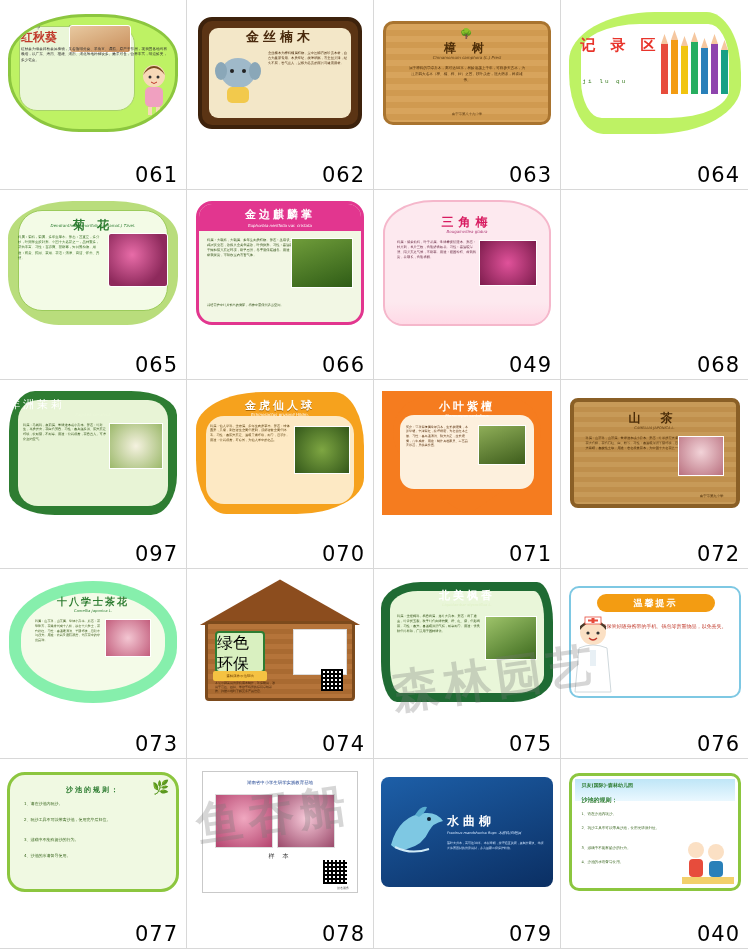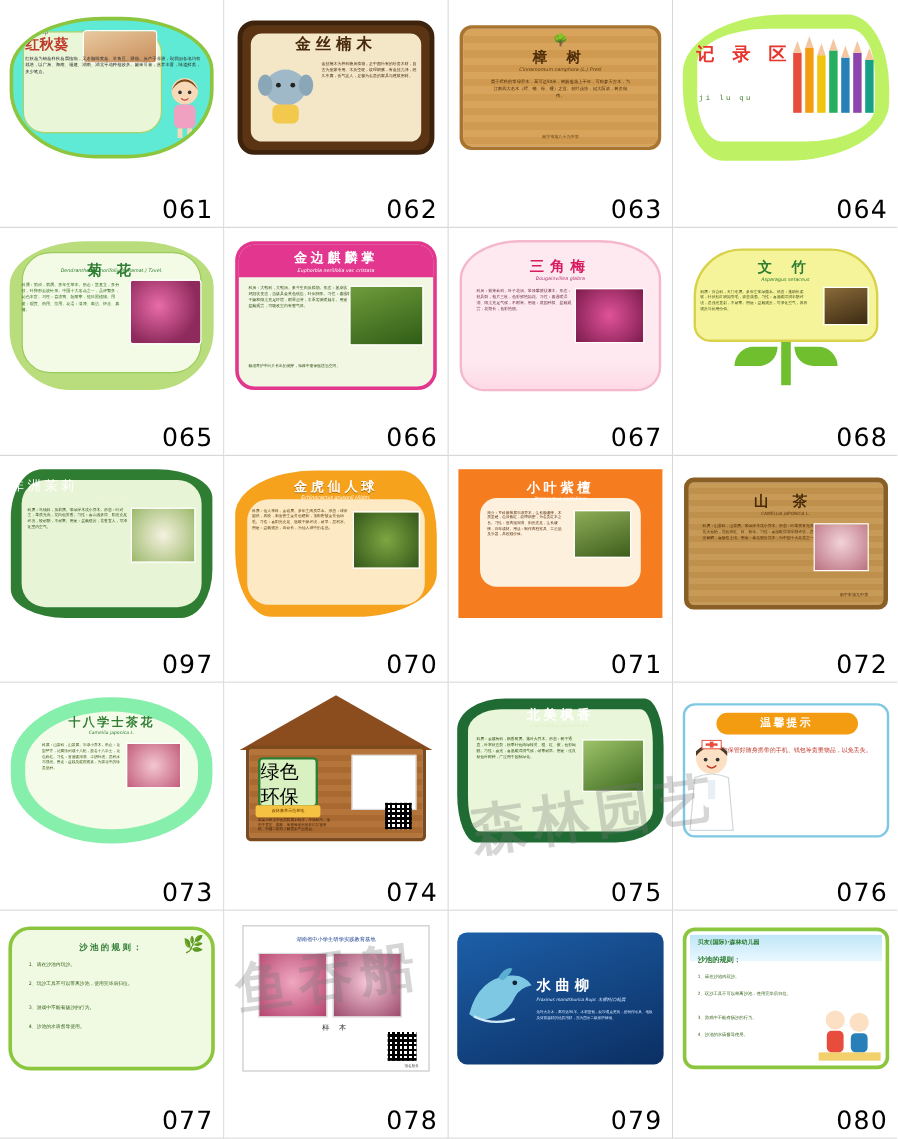--- a/index.html
+++ b/index.html
@@ -50,21 +50,21 @@
   }
   .body{
     font-size:3.6px;
     line-height:1.45;
     text-align:justify;
   }
 
   
   .s061{
     width:170px;height:118px;
-    background:#5eead4;
+    background:#bef264;
     border:3px solid #8cc63f;
     border-radius:46% 46% 42% 42%/38% 38% 48% 48%;
   }
   .s061 .inner{
     position:absolute;left:8px;top:9px;right:40px;bottom:18px;
     background:#eaf6d8;border-radius:18px;border:1px solid #a8d26a;
   }
   .s061 .tt{
     position:absolute;left:10px;top:12px;
     font-size:12px;font-weight:bold;color:#c0392b;
@@ -451,36 +451,24 @@
   <div class="cell">
     <div class="art">
       <div class="sign s067">
         <div class="grass"></div>
         <div class="tt">三角梅</div>
         <div class="lat">Bougainvillea glabra</div>
         <div class="txt">科属：紫茉莉科，叶子花属。常绿攀援状灌木。形态：枝具刺，苞片三枚，色彩鲜艳如花。习性：喜温暖湿润、阳光充足气候，不耐寒。用途：庭园种植、盆栽观赏，花期长，色彩艳丽。</div>
         <div class="pic"></div>
       </div>
     </div>
-    <div class="num">067</div>
-  </div>
-
-  <div class="cell">
-    <div class="art">
-      <div class="sign s068">
-        <div class="stem"></div>
-          <div class="lfl"></div>
-          <div class="lfr"></div>
-        <div class="head"></div>
-        <div class="tt">文 竹</div>
-        <div class="lat">Asparagus setaceus</div>
-        <div class="txt">科属：百合科，天门冬属。多年生常绿藤本。形态：茎细长柔软，叶状枝纤细如羽毛，姿态潇洒。习性：喜温暖湿润半阴环境，忌强光直射，不耐寒。用途：盆栽观赏，可净化空气，具有观赏与药用价值。</div>
-        <div class="pic"></div>
-      </div>
-    </div>
+    <div class="num">049</div>
+  </div>
+
+  <div class="cell">
     <div class="num">068</div>
   </div>
 
   <div class="cell">
     <div class="art">
       <div class="sign s069">
         <div class="inner"></div>
         <div class="tt">非洲茉莉</div>
         <div class="lat">Fagraea ceilanica</div>
         <div class="txt">科属：马钱科，灰莉属。常绿灌木或小乔木。形态：叶对生，革质光亮，花白色芳香。习性：喜高温多湿、阳光充足环境，较耐阴，不耐寒。用途：盆栽观赏，花香宜人，可净化室内空气。</div>
@@ -650,20 +638,20 @@
         <div class="li" style="top:84px">4、沙池的水请督导使用。</div>
         <svg class="kids" viewBox="0 0 52 48">
           <circle cx="14" cy="14" r="8" fill="#fbe0c4"></circle>
             <rect x="7" y="23" width="14" height="18" rx="4" fill="#e74c3c"></rect>
           <circle cx="34" cy="16" r="8" fill="#fbe0c4"></circle>
             <rect x="27" y="25" width="14" height="16" rx="4" fill="#2980b9"></rect>
           <rect x="0" y="41" width="52" height="7" fill="#f2d06b"></rect>
         </svg>
       </div>
     </div>
-    <div class="num">080</div>
+    <div class="num">040</div>
   </div>
 
   <div id="wm">
     <span class="w1">森林园艺</span>
     <span class="w2">鱼吞船</span>
   </div>
 </div>
 
 </body></html>

